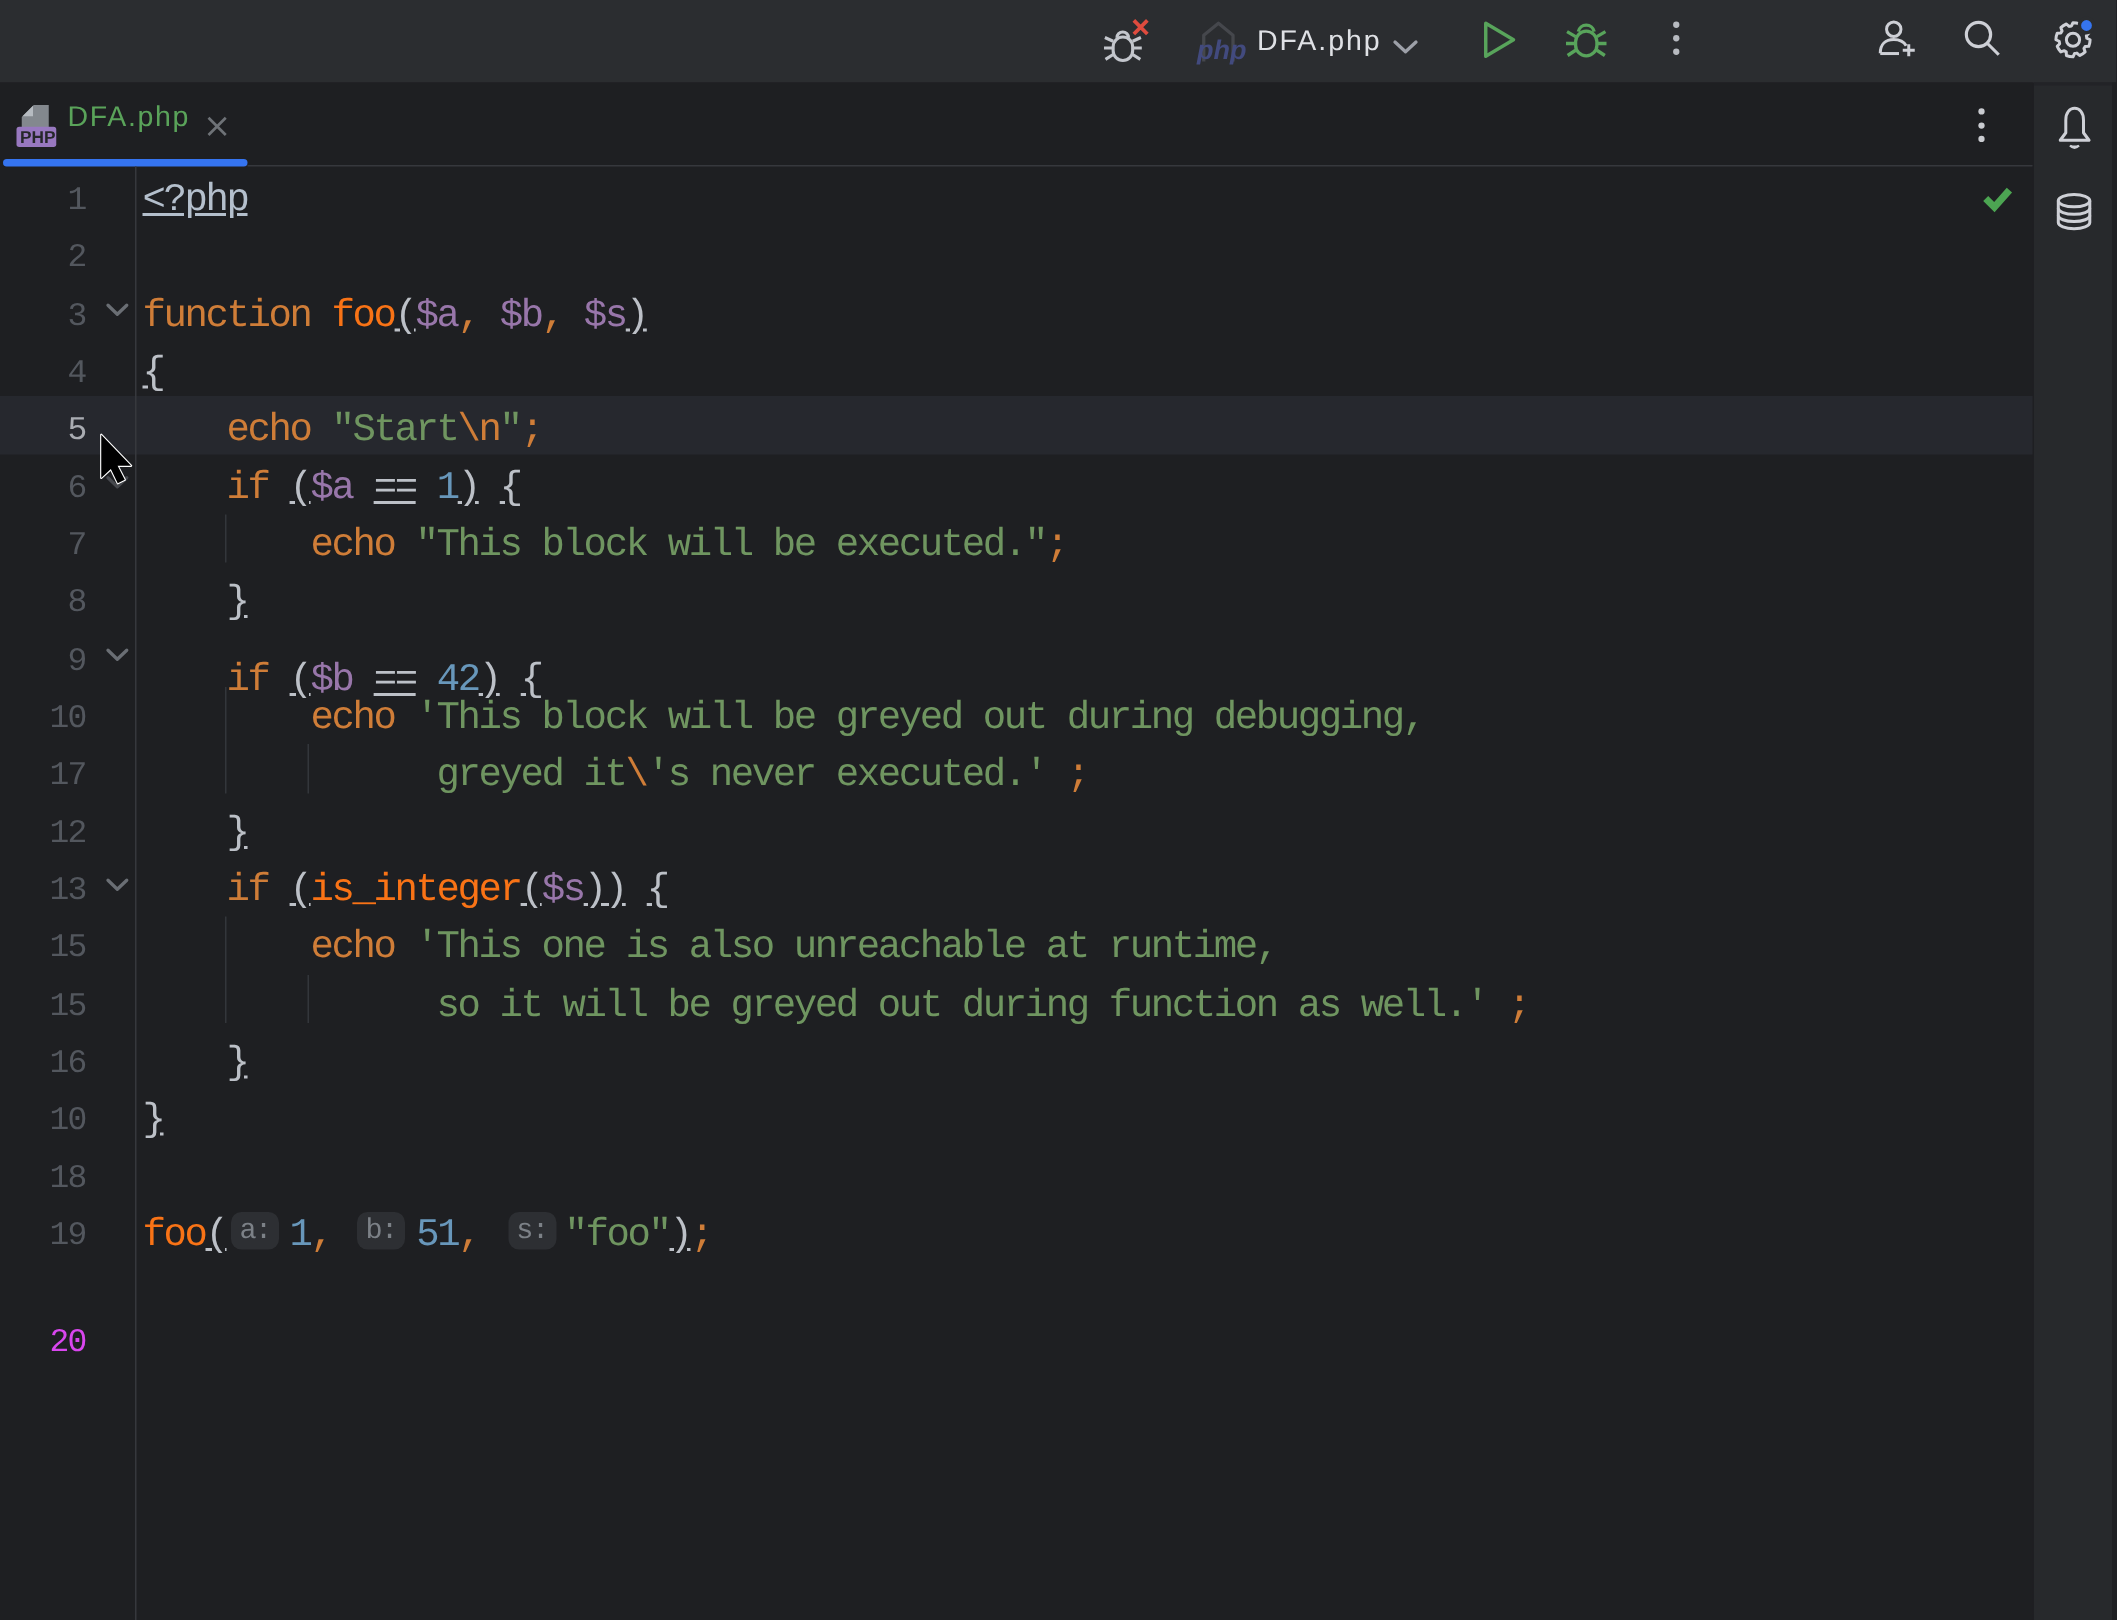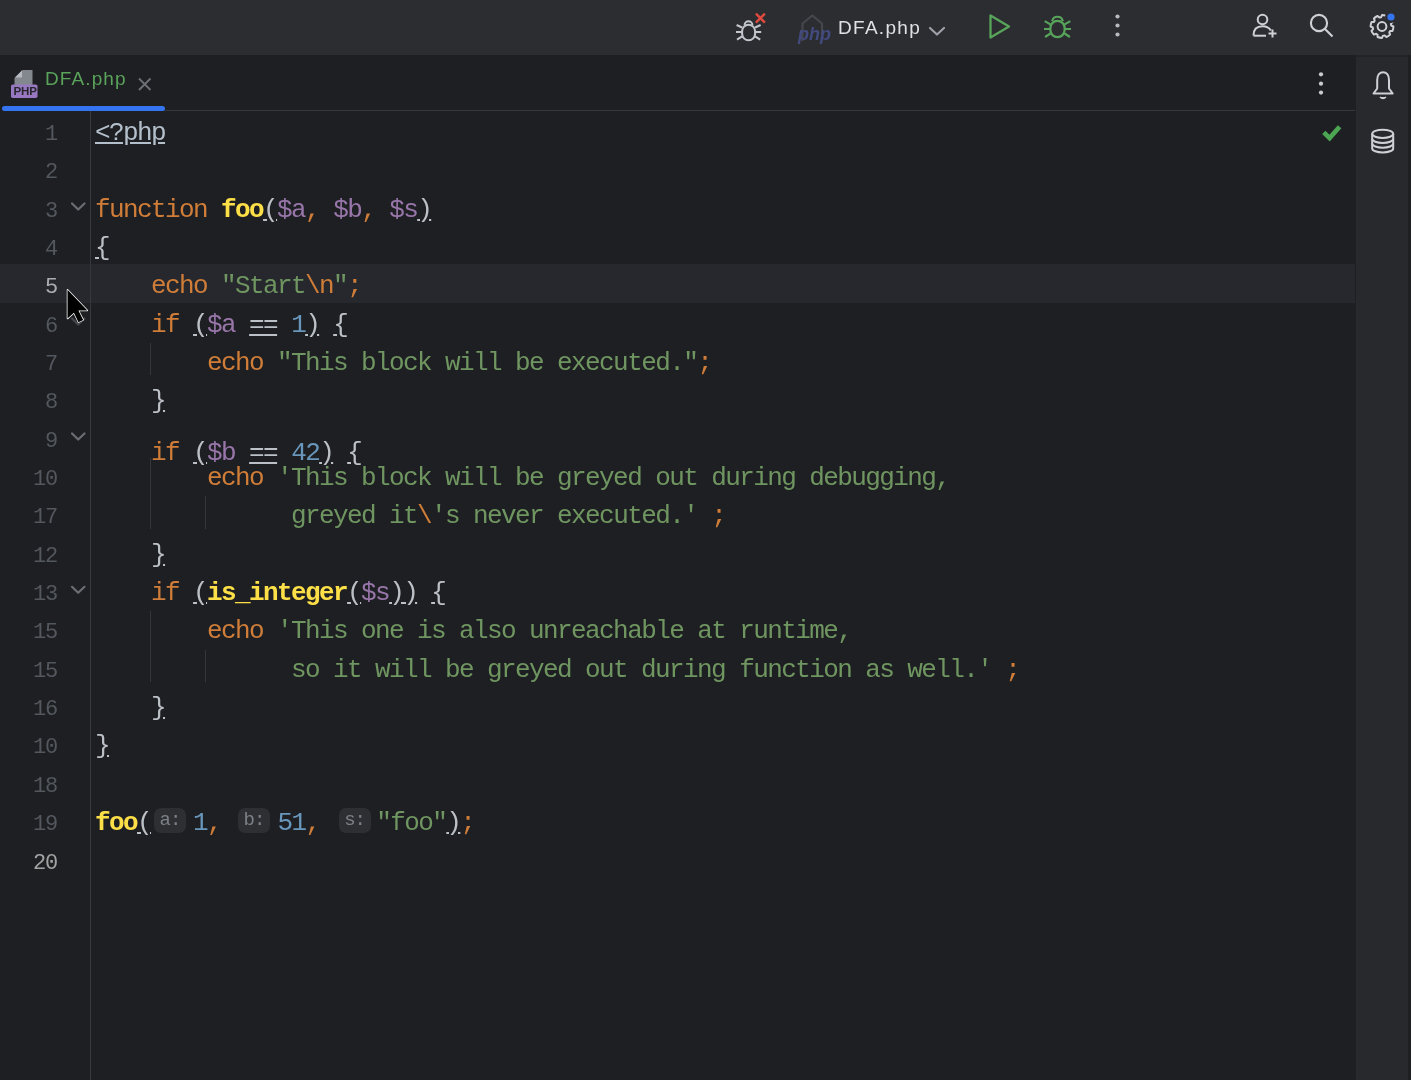--- a/index.html
+++ b/index.html
@@ -17,21 +17,21 @@
 #stripedge { position:absolute; left:1408px; top:55px; width:3px; height:1025px; background:#1F2023; }
 .ln { position:absolute; left:0; width:57px; text-align:right; height:39px; line-height:39px;
       font-size:22px; letter-spacing:-1.2px; color:#4E5157; transform:translateY(3.5px); }
 .cl { position:absolute; left:95px; white-space:pre; height:39px; line-height:39px;
       font-size:26px; letter-spacing:-1.6px; color:#B3BDC7; transform:translateY(3px); }
 .cl span { }
 .k { color:#CF7D38; }   
 .s { color:#6F9560; }   
 .n { color:#6897BB; }   
 .v { color:#9876AA; }   
-.f { color:#fde047;font-weight:bold; }   
+.f { color:#f97316; }   
 .d { color:#BCC0C7;text-decoration:underline; }   
 .guide { position:absolute; width:1px; background:#33363B; }
 .hint { position:absolute; height:25px; background:#2D2F33; border-radius:7px; color:#7C8187;
         font-size:19px; letter-spacing:-1px; text-align:center; line-height:25px; }
 .abs { position:absolute; white-space:pre; font-size:26px; letter-spacing:-1.6px; line-height:39px; height:39px; transform:translateY(3px); }
 #tabtext { position:absolute; left:45px; top:68px; font-family:"Liberation Sans",sans-serif;
            font-size:19px; color:#5AA35A; letter-spacing:1.1px; }
 #tbtext { position:absolute; left:838px; top:17px; font-family:"Liberation Sans",sans-serif;
           font-size:19px; color:#DFE1E5; letter-spacing:1.3px; }
 svg { position:absolute; left:0; top:0; overflow:visible; }
@@ -63,21 +63,21 @@
     <div class="ln" style="top:455.97px;color:#53575E">10</div>
     <div class="ln" style="top:494.30px;color:#53575E">17</div>
     <div class="ln" style="top:532.63px;color:#53575E">12</div>
     <div class="ln" style="top:570.96px;color:#53575E">13</div>
     <div class="ln" style="top:609.29px;color:#53575E">15</div>
     <div class="ln" style="top:647.62px;color:#53575E">15</div>
     <div class="ln" style="top:685.95px;color:#53575E">16</div>
     <div class="ln" style="top:724.28px;color:#53575E">10</div>
     <div class="ln" style="top:762.61px;color:#53575E">18</div>
     <div class="ln" style="top:800.94px;color:#53575E">19</div>
-    <div class="ln" style="top:840px;color:#a3a3a3">20</div>
+    <div class="ln" style="top:872px;color:#d946ef">20</div>
   </div>
 
 <div id="code">
 <div class="cl" style="top:111.00px"><span class="d" style="color:#B4BFCC">&lt;?php</span></div>
 <div class="cl" style="top:187.66px"><span class="k">function</span> <span class="f">foo</span><span class="d">(</span><span class="v">$a</span><span class="k">,</span> <span class="v">$b</span><span class="k">,</span> <span class="v">$s</span><span class="d">)</span></div>
 <div class="cl" style="top:225.99px"><span class="d">{</span></div>
 <div class="cl" style="top:264.32px">    <span class="k">echo</span> <span class="s">"Start</span><span class="k">\n</span><span class="s">"</span><span class="k">;</span></div>
 <div class="cl" style="top:302.65px">    <span class="k">if</span> <span class="d">(</span><span class="v">$a</span> <span class="d">==</span> <span class="n">1</span><span class="d">)</span> <span class="d">{</span></div>
 <div class="cl" style="top:340.98px">        <span class="k">echo</span> <span class="s">"This block will be executed."</span><span class="k">;</span></div>
 <div class="cl" style="top:379.31px">    <span class="d">}</span></div>

